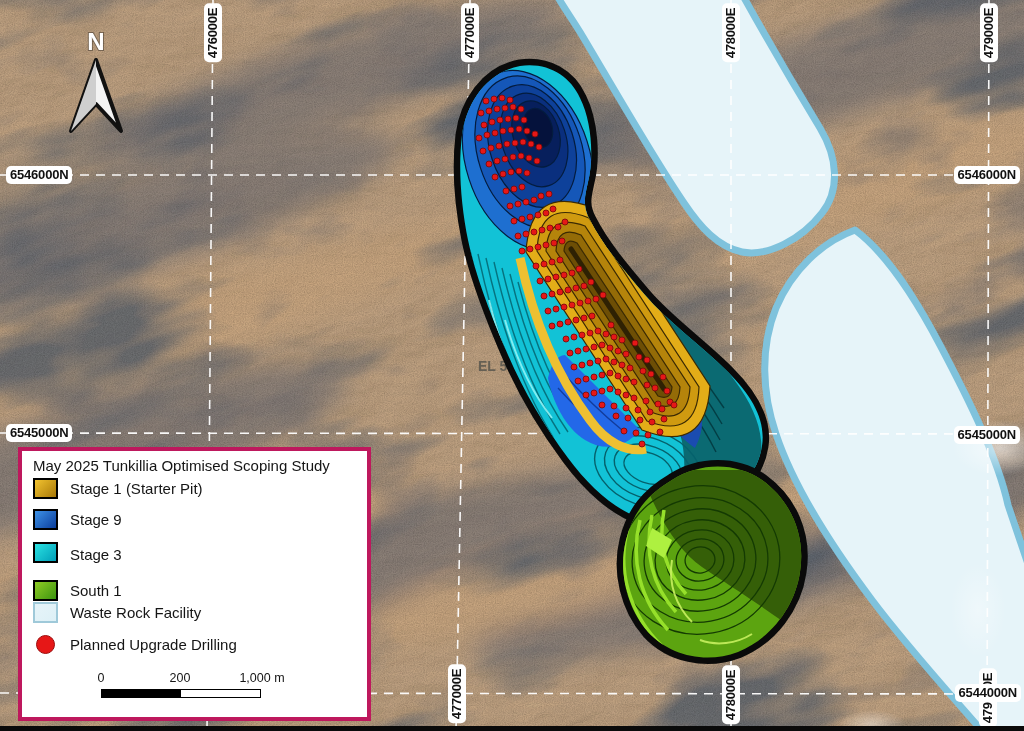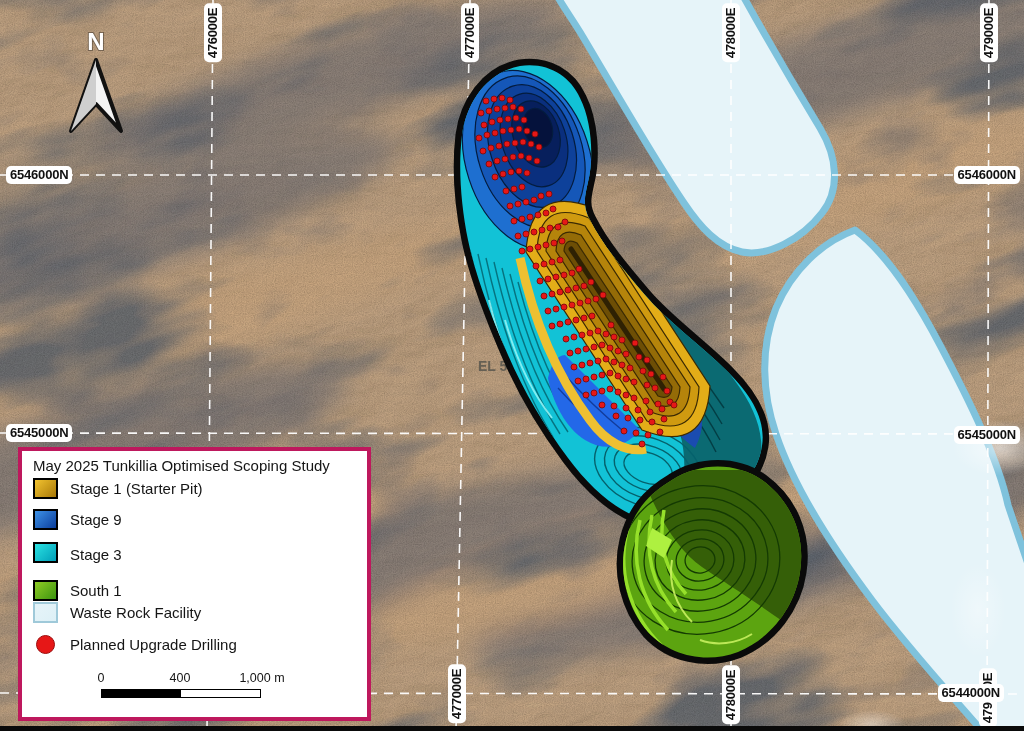--- a/index.html
+++ b/index.html
@@ -440,21 +440,21 @@
   <div class="coord vert" style="left:989px;top:33px;">479000E</div>
 
   <div class="coord vert" style="left:457px;top:694px;">477000E</div>
   <div class="coord vert" style="left:731px;top:695px;">478000E</div>
   <div class="coord vert" style="left:988px;top:698px;">479000E</div>
 
   <div class="coord left" style="left:6px;top:175px;">6546000N</div>
   <div class="coord left" style="left:6px;top:433px;">6545000N</div>
   <div class="coord right" style="right:4px;top:175px;">6546000N</div>
   <div class="coord right" style="right:4px;top:435px;">6545000N</div>
-  <div class="coord right" style="right:20px;top:693px;">6544000N</div>
+  <div class="coord right" style="right:3px;top:693px;">6544000N</div>
 
   <div id="legend">
     <div class="inner">
       <div class="lg-title">May 2025 Tunkillia Optimised Scoping Study</div>
 
       <div class="lg-row" style="top:24px;">
         <div class="lg-swatch" style="background: linear-gradient(135deg, rgb(242, 195, 48), rgb(168, 120, 8));"></div>
         <div class="lg-label">Stage 1 (Starter Pit)</div>
       </div>
       <div class="lg-row" style="top:55px;">
@@ -472,21 +472,21 @@
       <div class="lg-row" style="top:148px;">
         <div class="lg-swatch wrf" style="background: linear-gradient(135deg, rgb(230, 244, 249), rgb(221, 240, 246)); border-color: rgb(159, 201, 217);"></div>
         <div class="lg-label">Waste Rock Facility</div>
       </div>
       <div class="lg-row" style="top:180px;">
         <div class="lg-dot" style="background: rgb(230, 23, 23);"></div>
         <div class="lg-label">Planned Upgrade Drilling</div>
       </div>
 
       <div class="sb-label" style="left:79px;">0</div>
-      <div class="sb-label" style="left:158px;">400</div>
+      <div class="sb-label" style="left:158px;">200</div>
       <div class="sb-label" style="left:240px;">1,000 m</div>
       <div id="scalebar">
           <div class="half"></div>
         </div>
     </div>
   </div>
 
   <div id="bottom-strip"></div>
 </div>
 

